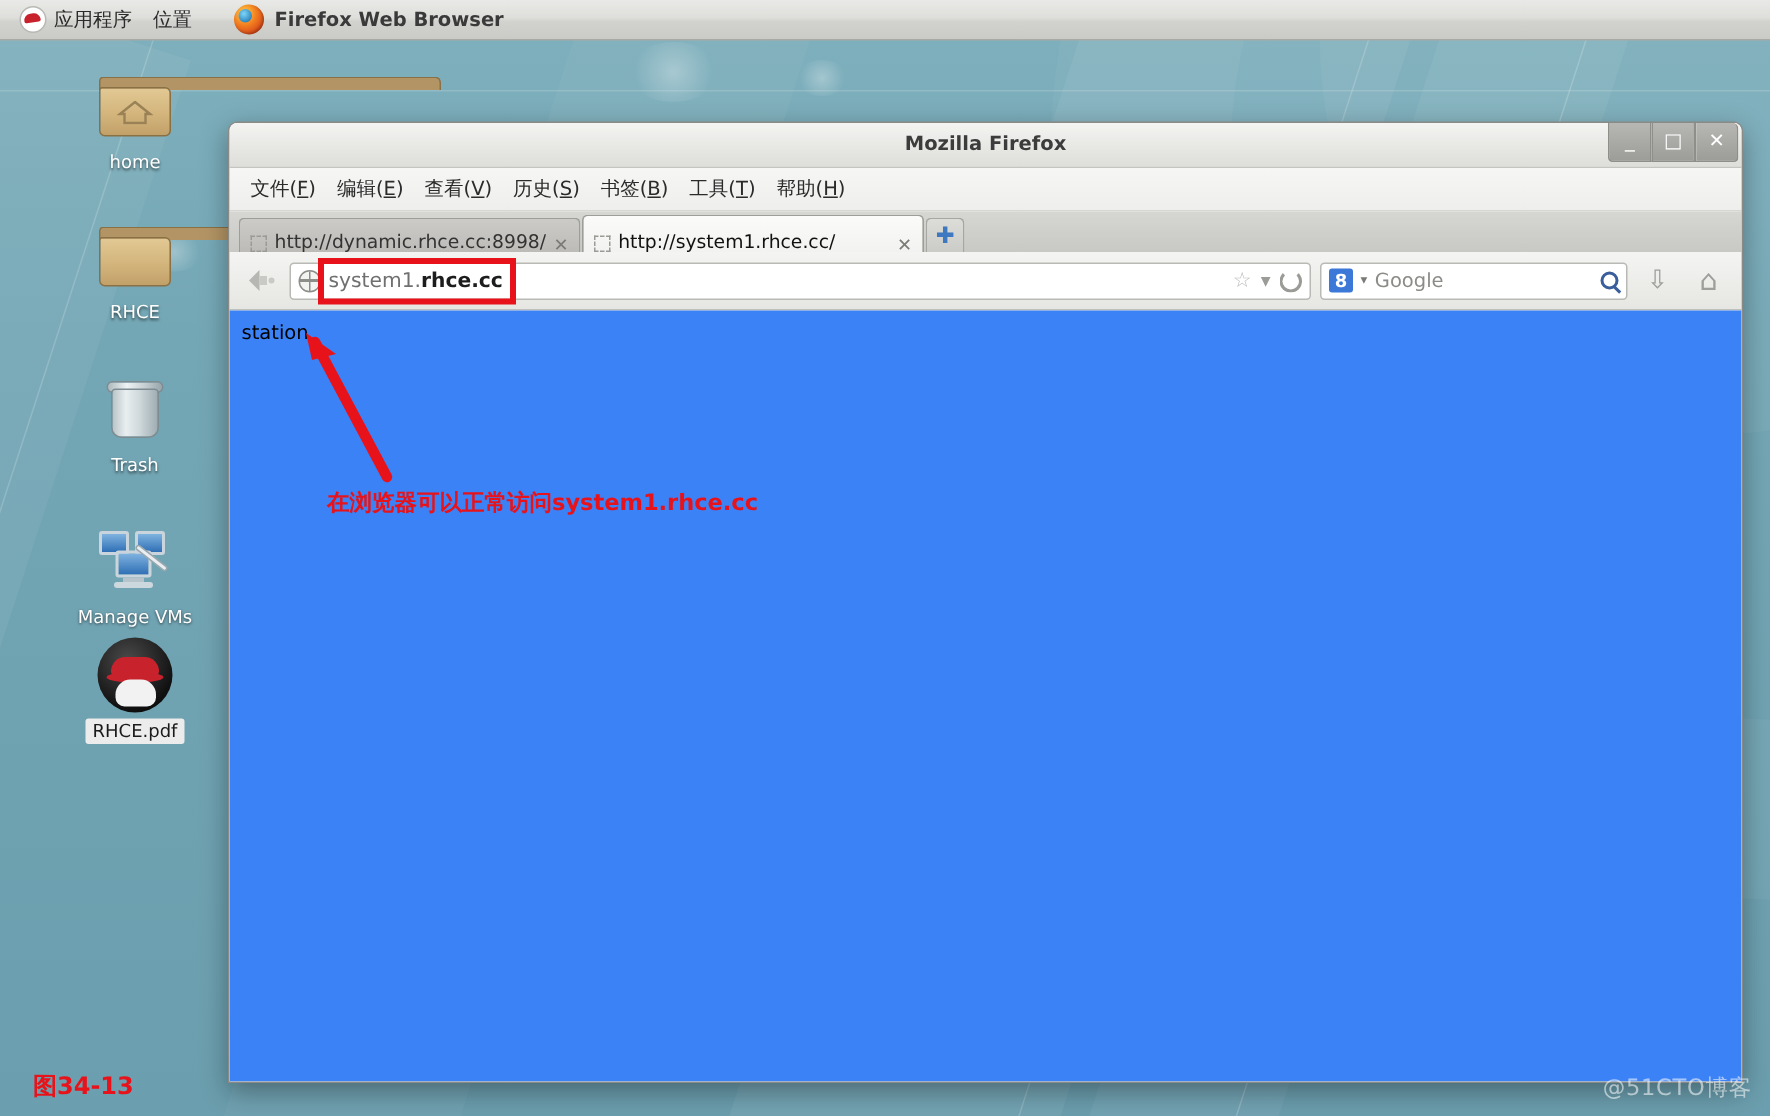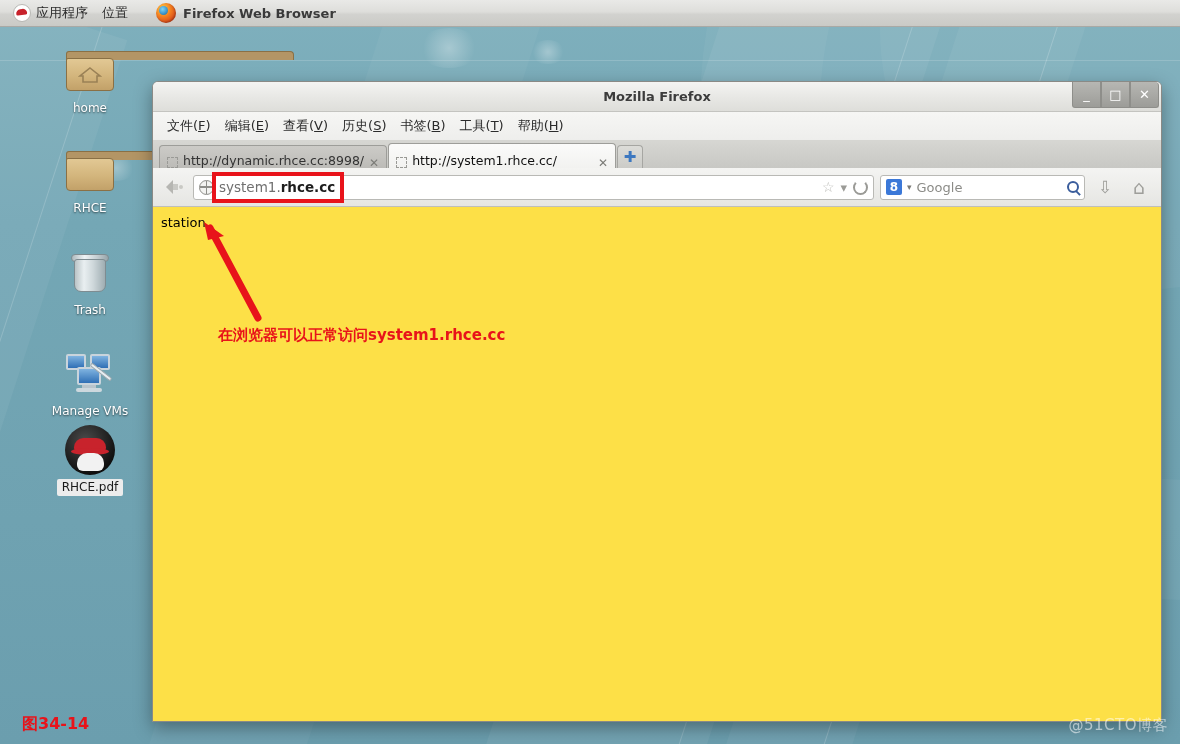--- a/index.html
+++ b/index.html
@@ -535,21 +535,21 @@
     align-items: center;
     justify-content: center;
     flex: none;
     cursor: default;
     color: #9e9e9a;
     font-size: 17px;
   }
 
   .ff-content {
     flex: 1;
-    background: #fde047;
+    background: #3b82f6;
     position: relative;
     overflow: hidden;
   }
   .page-text {
     position: absolute;
     left: 8px; top: 8px;
     font-size: 13px;
     color: #000000;
     font-family: "DejaVu Sans", "Liberation Sans", sans-serif;
   }
@@ -757,16 +757,16 @@
 
   <div class="anno-box" style="left:212px; top:172px; width:132px; height:31px;"></div>
 
   <svg class="anno-arrow" style="left:190px; top:222px;" width="90" height="110" viewBox="0 0 90 110">
     <path d="M20 6 L68 96" stroke="#e8131a" stroke-width="7" stroke-linecap="round"></path>
     <path d="M14 0 L34 14 L18 18 Z" fill="#e8131a"></path>
   </svg>
 
   <div class="anno-text" style="left:218px; top:326px;">在浏览器可以正常访问system1.rhce.cc</div>
 
-  <div class="fig-caption">图34-14</div>
+  <div class="fig-caption">图34-13</div>
   <div class="watermark">@51CTO博客</div>
 
 </div>
 
 </body></html>

